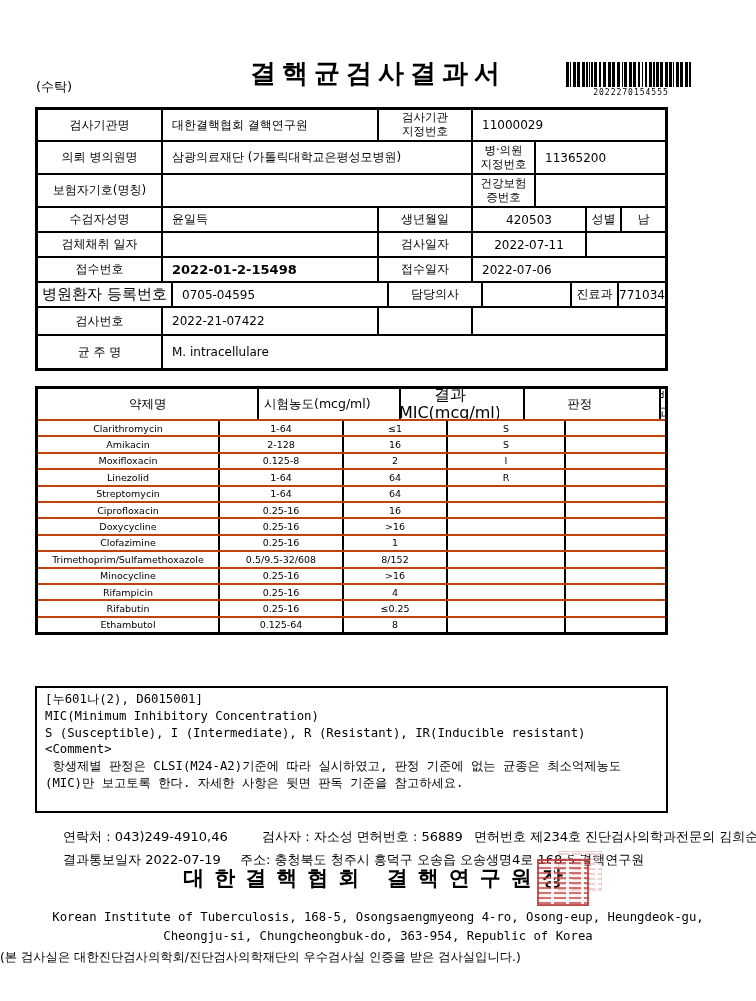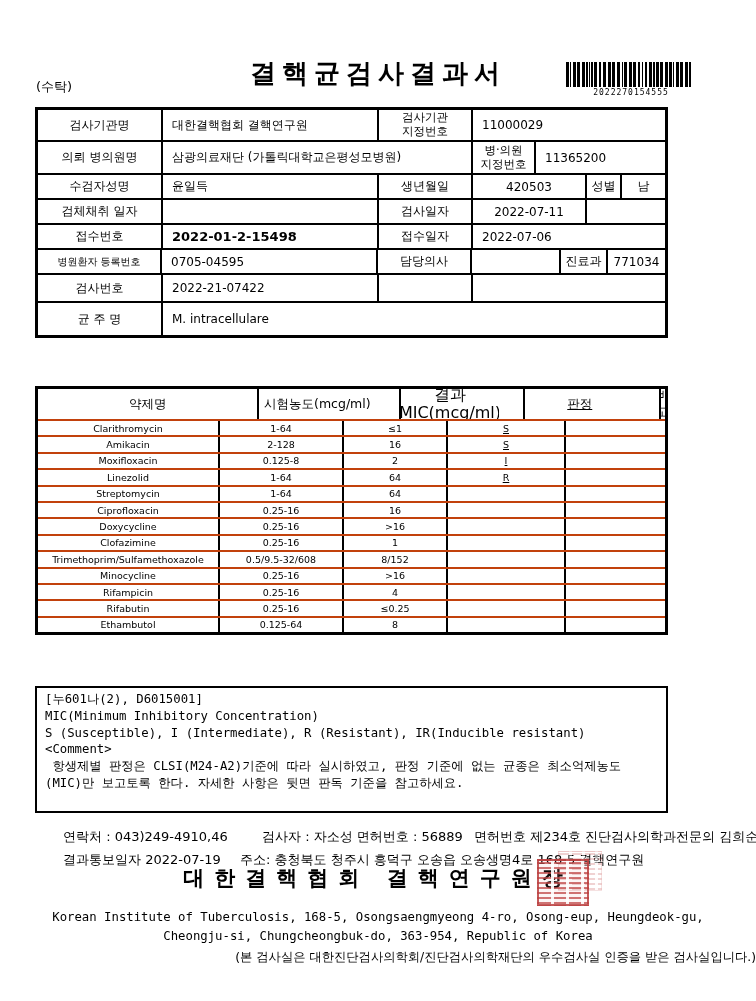--- a/index.html
+++ b/index.html
@@ -33,21 +33,21 @@
   .drug-table { position:absolute; left:35px; top:386px; width:633px;
                 border:3px solid #000; box-sizing:border-box; }
   .drow { display:flex; border-top:2px solid #c2410c; box-sizing:border-box; align-items:stretch; }
   .dhead { border-top:none; height:30px; }
   .dhead .dcell { font-size:12.5px;margin-left:24px; }
   .dcell { box-sizing:border-box; border-left:2px solid #000; display:flex;
            align-items:center; justify-content:center; text-align:center;
            font-size:9.5px; overflow:hidden; padding:0 2px; }
   .dcell:first-child { border-left:none; }
   .dcell.c0 { width:180px; } .dcell.c1 { width:124px; } .dcell.c2 { width:104px; }
-  .dcell.c3 { width:118px;text-decoration:underline; } .dcell.c4 { flex:1; }
+  .dcell.c3 { width:118px; } .dcell.c4 { flex:1; }
   #drug-body .drow { height:16.4px; }
   .dhead .dcell.c2 { flex-direction:column; line-height:1.15; font-size:16px; }
 
   
   .notes { position:absolute; left:35px; top:686px; width:633px; height:127px;
            border:2px solid #000; box-sizing:border-box; padding:3px 8px;
            font-family:"DejaVu Sans Mono","Liberation Mono",monospace; }
   .notes div { font-size:12.3px; line-height:16.8px; white-space:pre; }
 
   
@@ -60,21 +60,21 @@
             repeating-linear-gradient(90deg, transparent 0 12px, rgba(255,255,255,0.9) 12px 15px),
             repeating-linear-gradient(0deg, rgba(192,72,72,0.75) 0 2px, transparent 2px 5px);
           background-color:rgba(220,120,120,0.08); }
   .seal-ghost { position:absolute; left:558px; top:851px; width:44px; height:40px;
           border:1px solid rgba(200,90,90,0.4); box-sizing:border-box; opacity:.45;
           background-image:
             repeating-linear-gradient(90deg, transparent 0 10px, rgba(255,255,255,0.9) 10px 13px),
             repeating-linear-gradient(0deg, rgba(200,90,90,0.6) 0 2px, transparent 2px 5px); }
   .eng { position:absolute; left:0; width:756px; text-align:center;
          font-family:"DejaVu Sans Mono","Liberation Mono",monospace; font-size:12.3px; white-space:nowrap; }
-  .cert { position:absolute; left:0; width:756px; text-align:right; font-size:12.3px; white-space:nowrap; }
+  .cert { position:absolute; left:0; width:756px; text-align:left; font-size:12.3px; white-space:nowrap; }
 </style>
 </head>
 <body>
 
 <div class="page">
 
   <div class="consign">(수탁)</div>
   <div class="title">결핵균검사결과서</div>
 
   <div class="barcode">
@@ -129,20 +129,29 @@
     <div class="irow" style="height:33px">
       <div class="icell" style="width:123px">의뢰 병의원명</div>
       <div class="icell val" style="width:310px">삼광의료재단 (가톨릭대학교은평성모병원)</div>
       <div class="icell two" style="width:63px">
         <span>병·의원</span>
         <span>지정번호</span>
       </div>
       <div class="icell val" style="flex:1">11365200</div>
     </div>
 
+    <div class="irow" style="height:33px">
+      <div class="icell" style="width:123px">보험자기호(명칭)</div>
+      <div class="icell val" style="width:310px"></div>
+      <div class="icell two" style="width:63px">
+        <span>건강보험</span>
+        <span>증번호</span>
+      </div>
+      <div class="icell val" style="flex:1"></div>
+    </div>
 
     <div class="irow" style="height:25px">
       <div class="icell" style="width:123px">수검자성명</div>
       <div class="icell val" style="width:216px">윤일득</div>
       <div class="icell" style="width:94px">생년월일</div>
       <div class="icell" style="width:114px">420503</div>
       <div class="icell" style="width:35px">성별</div>
       <div class="icell" style="flex:1">남</div>
     </div>
 
@@ -155,21 +164,21 @@
     </div>
 
     <div class="irow" style="height:25px">
       <div class="icell" style="width:123px">접수번호</div>
       <div class="icell val bold" style="width:216px">2022-01-2-15498</div>
       <div class="icell" style="width:94px">접수일자</div>
       <div class="icell val" style="flex:1">2022-07-06</div>
     </div>
 
     <div class="irow" style="height:25px">
-      <div class="icell" style="width:122px;font-size:10px">병원환자 등록번호</div>
+      <div class="icell" style="width:133px;font-size:15px">병원환자 등록번호</div>
       <div class="icell val" style="width:216px">0705-04595</div>
       <div class="icell" style="width:94px">담당의사</div>
       <div class="icell" style="width:89px"></div>
       <div class="icell" style="width:47px">진료과</div>
       <div class="icell" style="flex:1">771034</div>
     </div>
 
     <div class="irow" style="height:28px">
       <div class="icell" style="width:123px">검사번호</div>
       <div class="icell val" style="width:216px">2022-21-07422</div>

